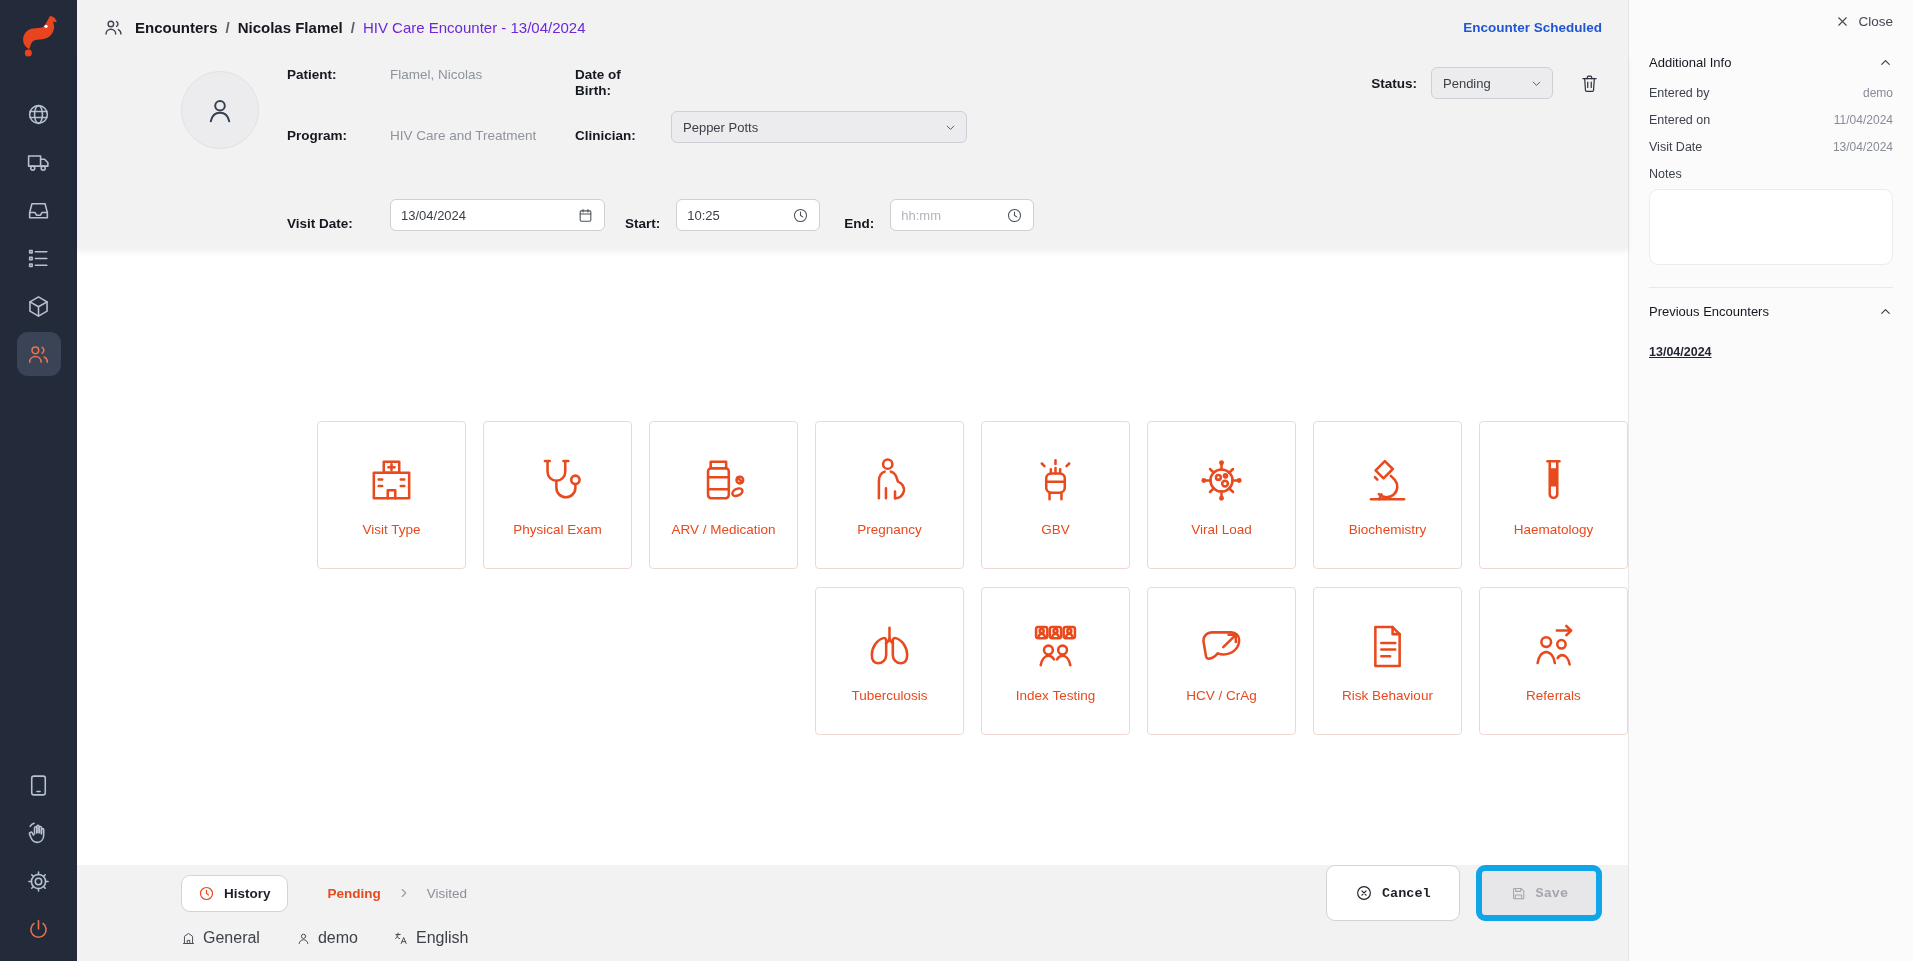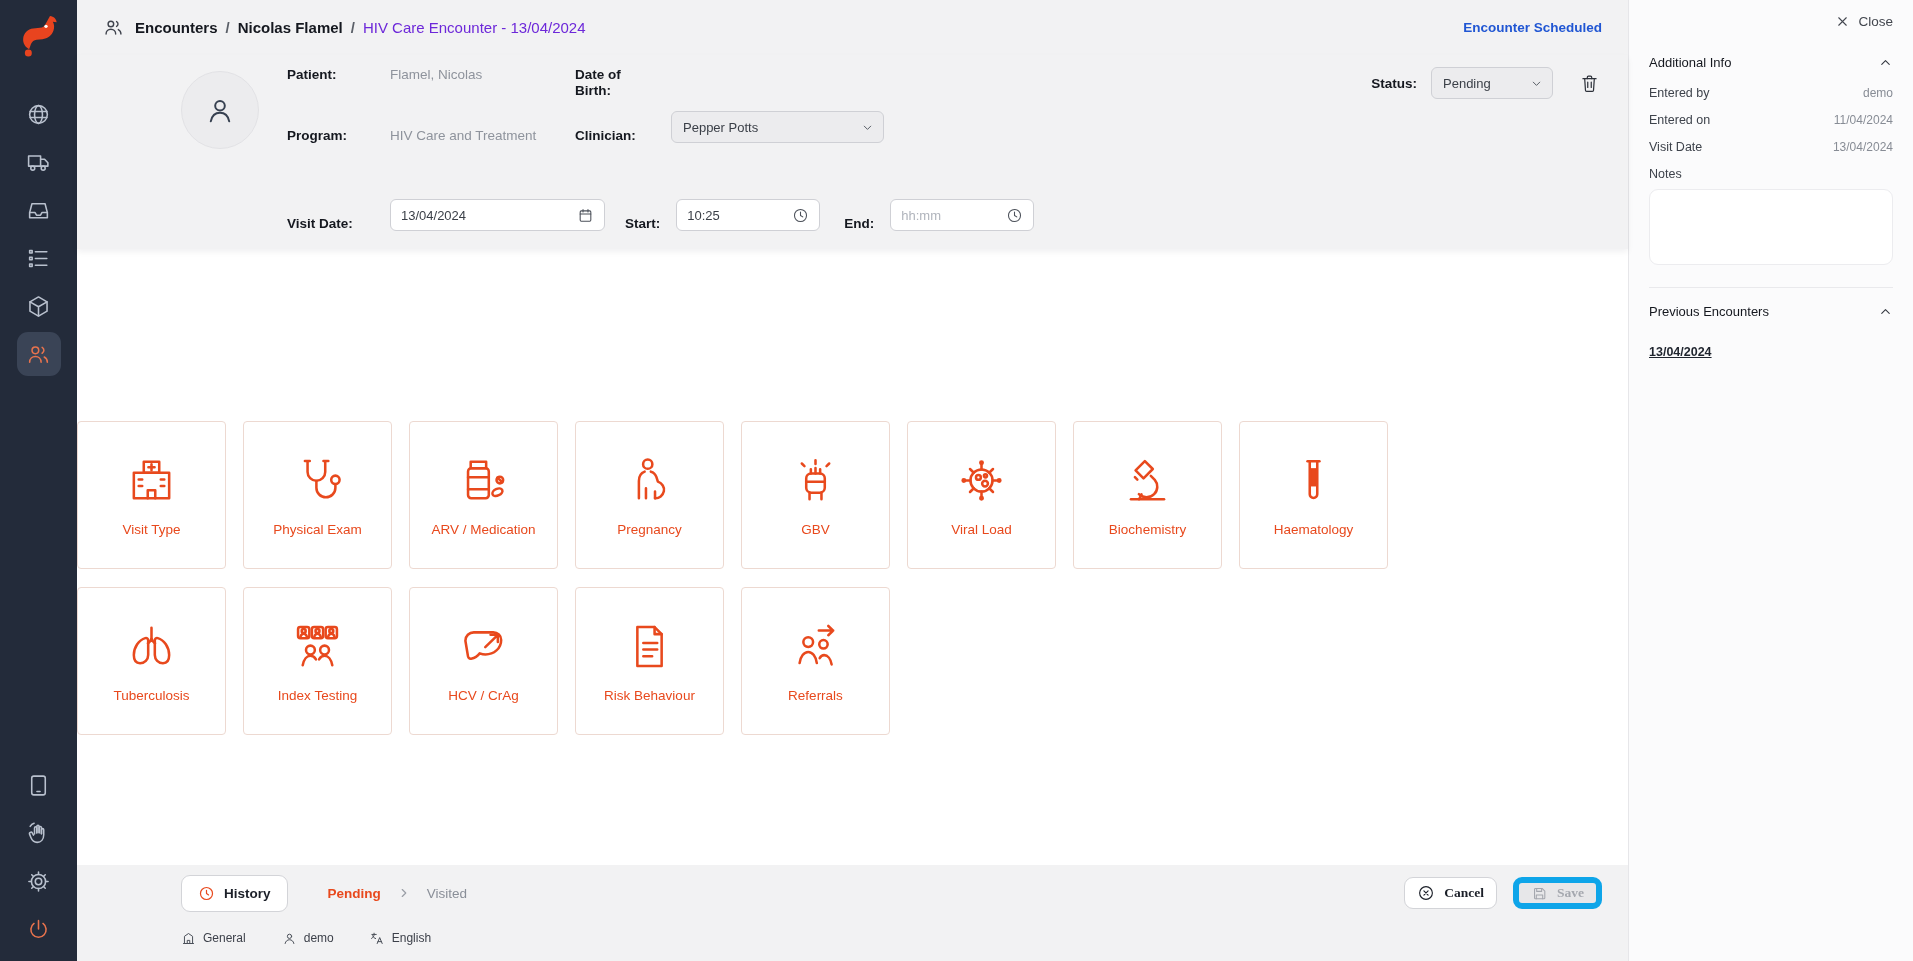--- a/index.html
+++ b/index.html
@@ -65,28 +65,28 @@
   }
   .field .fval { flex:1; }
   .field .ph { color:#b0b4bc; }
   .field svg { width:17px; height:17px; fill:none; stroke:#4b5059; stroke-width:1.5; stroke-linecap:round; stroke-linejoin:round; flex-shrink:0; }
   .sel {
     background:#ececee; border:1px solid #cfd0d5; border-radius:6px; height:32px;
     display:flex; align-items:center; padding:0 9px 0 11px; gap:8px; color:#3a3f47; font-size:13px; cursor:pointer;
   }
   .sel .fval { flex:1; }
   .sel svg { width:13px; height:13px; fill:none; stroke:#555a63; stroke-width:1.8; stroke-linecap:round; stroke-linejoin:round; }
-  .w-date { width:215px; } .w-time { width:144px; } .w-clin { width:213px; } .w-status { width:122px; }
+  .w-date { width:215px; } .w-time { width:144px; } .w-clin { width:296px; } .w-status { width:122px; }
   .status-cluster { margin-left:auto; display:flex; align-items:center; gap:14px; }
   .trash-btn { background:none; border:none; cursor:pointer; margin-left:10px; padding:2px; }
   .trash-btn svg { width:21px; height:21px; fill:none; stroke:#2e323a; stroke-width:1.4; stroke-linecap:round; stroke-linejoin:round; }
 
   
   .content {
-    flex:1; background:#fff; display:flex; flex-direction:column; align-items:flex-start;
+    flex:1; background:#fff; display:flex; flex-direction:column; align-items:flex-end;
     padding-top:172px; gap:18px;
   }
   .cards-row { display:flex; gap:17px; }
   .card {
     width:149px; height:148px; background:#fff;
     border:1px solid #edd9d1; border-radius:4px; cursor:pointer;
     display:flex; flex-direction:column; align-items:center; justify-content:center; gap:15px;
   }
   .card-icon svg { width:53px; height:53px; fill:none; stroke:#e8491d; stroke-width:1.15; stroke-linecap:round; stroke-linejoin:round; }
   .card-label { color:#e8491d; font-size:13.5px; text-align:center; }
@@ -98,30 +98,30 @@
     border-radius:9px; padding:0 16px; height:37px; font-weight:700; font-size:13.5px; color:#1c2029; cursor:pointer;
     font-family:inherit;
   }
   .history-btn svg { width:17px; height:17px; fill:none; stroke:#e8491d; stroke-width:1.7; stroke-linecap:round; stroke-linejoin:round; }
   .step-current { margin-left:40px; color:#e8491d; font-weight:700; }
   .step-chevron { margin:0 16px; }
   .step-chevron svg { width:14px; height:14px; fill:none; stroke:#9a9ea6; stroke-width:2; stroke-linecap:round; stroke-linejoin:round; }
   .step-next { color:#8a8f98; }
   .ab-spacer { flex:1; }
   .cancel-btn, .save-btn {
-    display:flex; align-items:center; gap:9px; border-radius:9px; height:32px; padding:0 12px;
-    font-weight:700; font-size:13.5px; cursor:pointer; font-family:Liberation Serif, serif;
+    display:flex; align-items:center; gap:9px; border-radius:9px; height:56px; padding:0 28px;
+    font-weight:700; font-size:13.5px; cursor:pointer; font-family:Liberation Mono, monospace;
   }
   .cancel-btn { background:#fff; border:1px solid #d3d4d8; color:#1c2029; margin-right:16px; }
   .cancel-btn svg { width:18px; height:18px; fill:none; stroke:#1c2029; stroke-width:1.5; stroke-linecap:round; stroke-linejoin:round; }
   .save-btn { background:#e7e7e9; border:6px solid #0ea5e9; color:#a4a7ae; cursor:default; }
   .save-btn svg { width:17px; height:17px; fill:none; stroke:#a4a7ae; stroke-width:1.5; stroke-linecap:round; stroke-linejoin:round; }
 
   
-  .footer { height:40px; flex-shrink:0; display:flex; align-items:center; gap:36px; padding:0 0 6px 104px; font-size:12px; color:#3d414a; }
+  .footer { height:40px; flex-shrink:0; display:flex; align-items:center; gap:36px; padding:0 0 6px 104px; font-size:16px; color:#3d414a; }
   .footer-item { display:flex; align-items:center; gap:7px; cursor:pointer; }
   .footer-item svg { width:15px; height:15px; fill:none; stroke:#4b5059; stroke-width:1.6; stroke-linecap:round; stroke-linejoin:round; }
 
   
   .rpanel {
     width:285px; flex-shrink:0; background:#fbfbfc; border-left:1px solid #e6e6e9;
     padding:14px 20px 0; display:flex; flex-direction:column; font-size:12.5px;
   }
   .close-row { display:flex; justify-content:flex-end; align-items:center; gap:8px; color:#43474f; font-size:13.5px; cursor:pointer; margin-bottom:26px; }
   .close-row svg { width:15px; height:15px; fill:none; stroke:#43474f; stroke-width:1.7; stroke-linecap:round; }

